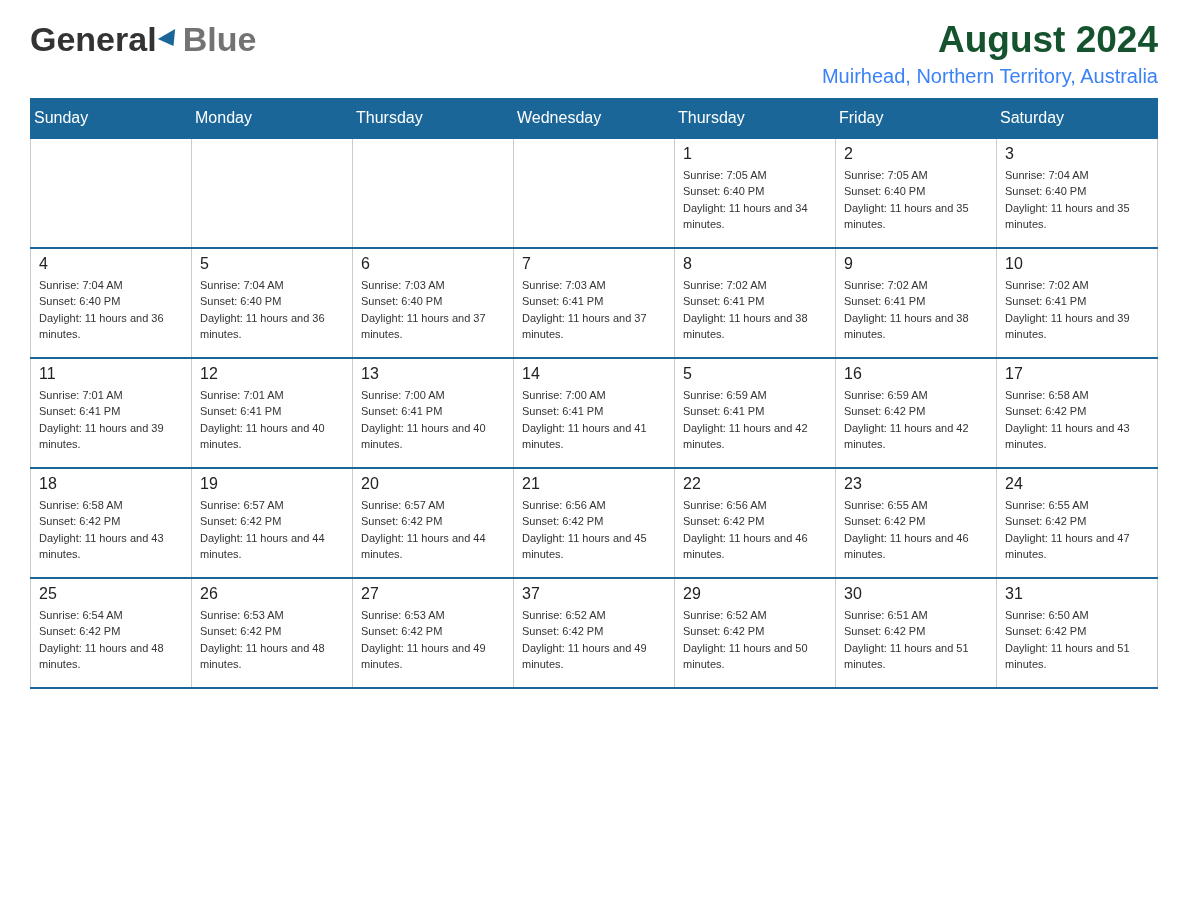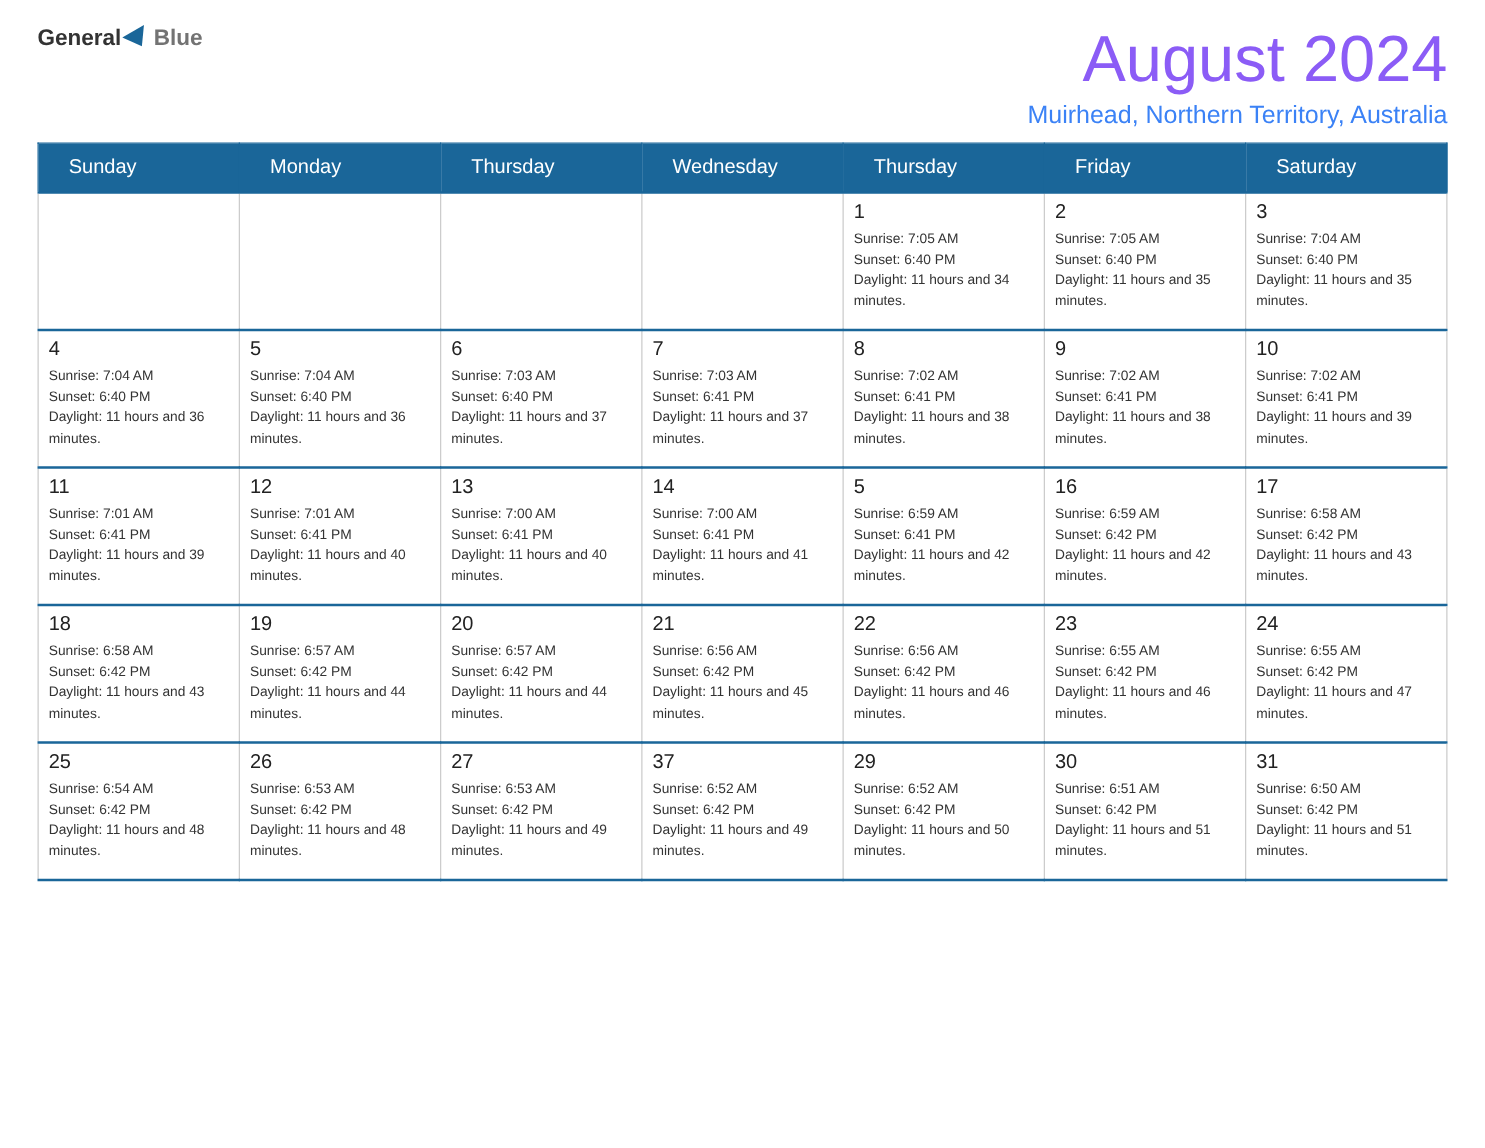--- a/index.html
+++ b/index.html
@@ -16,56 +16,56 @@
       align-items: flex-start;
       margin-bottom: 10px;
     }
     .logo {
       display: flex;
       flex-direction: column;
     }
     .logo-text {
       display: flex;
       align-items: center;
-      font-size: 18px;
+      font-size: 34px;
       font-weight: bold;
       color: #333;
     }
     .logo-general { color: #333; }
     .logo-arrow {
       width: 0;
       height: 0;
       border-left: 10px solid transparent;
       border-right: 10px solid transparent;
       border-top: 14px solid #1a6699;
       margin: 0 3px;
       transform: rotate(-30deg);
     }
     .logo-blue { color: #737373; }
     .title-section { text-align: right; }
     .month-title {
-      font-size: 52px;
-      font-weight: 400;
-      color: #8b5cf6;
+      font-size: 37px;
+      font-weight: 700;
+      color: #14532d;
       line-height: 1.1;
     }
     .location {
       font-size: 20px;
       color: #3b82f6;
       margin-top: 4px;
     }
     .calendar {
       width: 100%;
       border-collapse: collapse;
       margin-top: 10px;
     }
     .calendar th {
       background-color: #1a6699;
       color: #fff;
-      padding: 10px 24px;
+      padding: 10px 3px;
       text-align: left;
       font-size: 16px;
       font-weight: normal;
       border: 1px solid #1a6699;
     }
     .calendar td {
       vertical-align: top;
       padding: 6px 8px;
       border: 1px solid #ccc;
       width: 14.28%;

